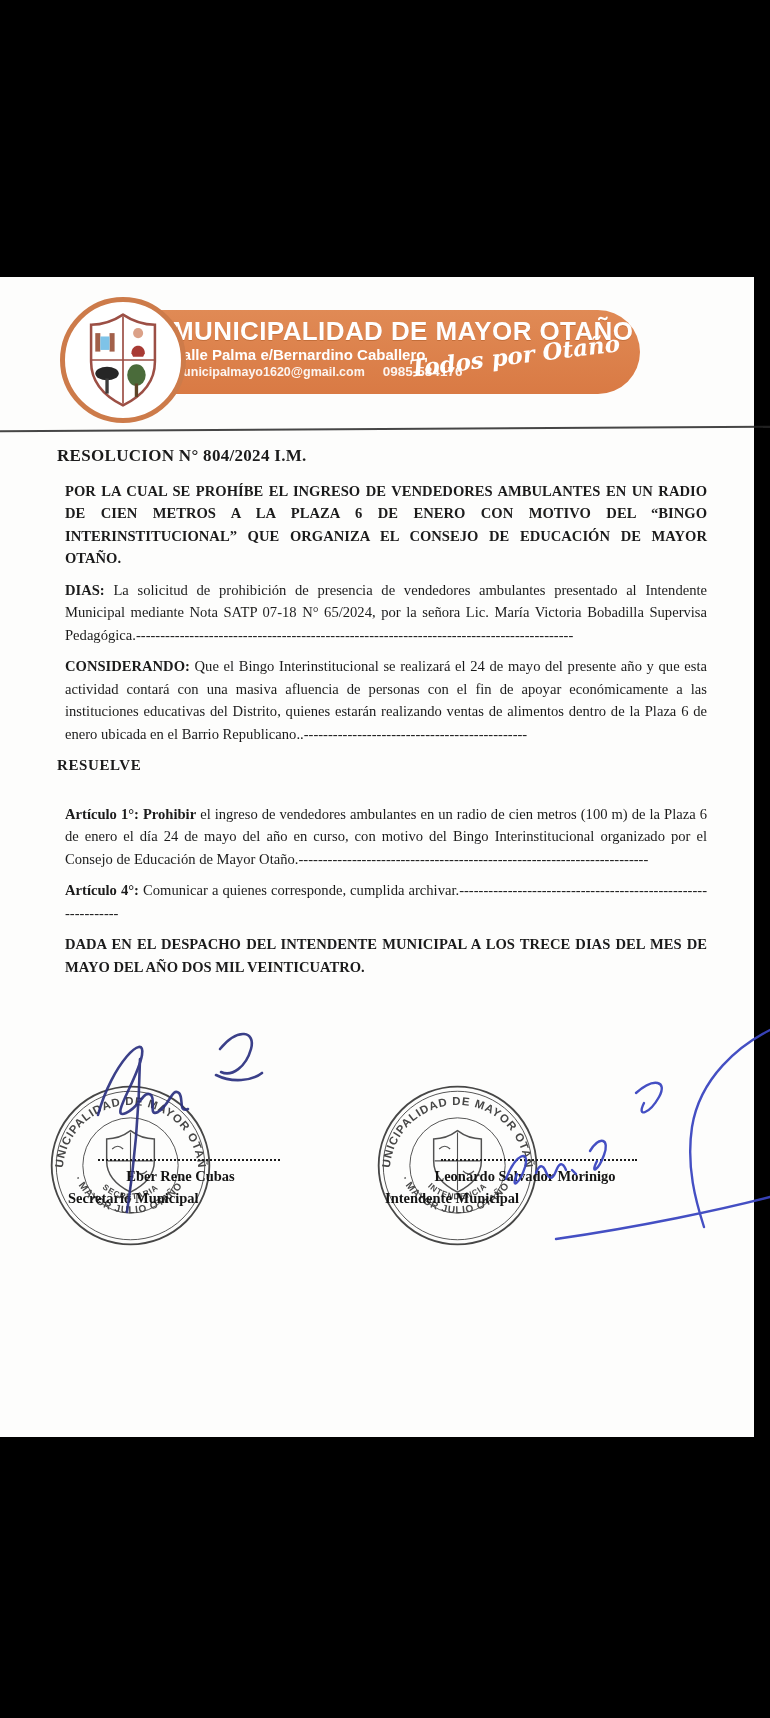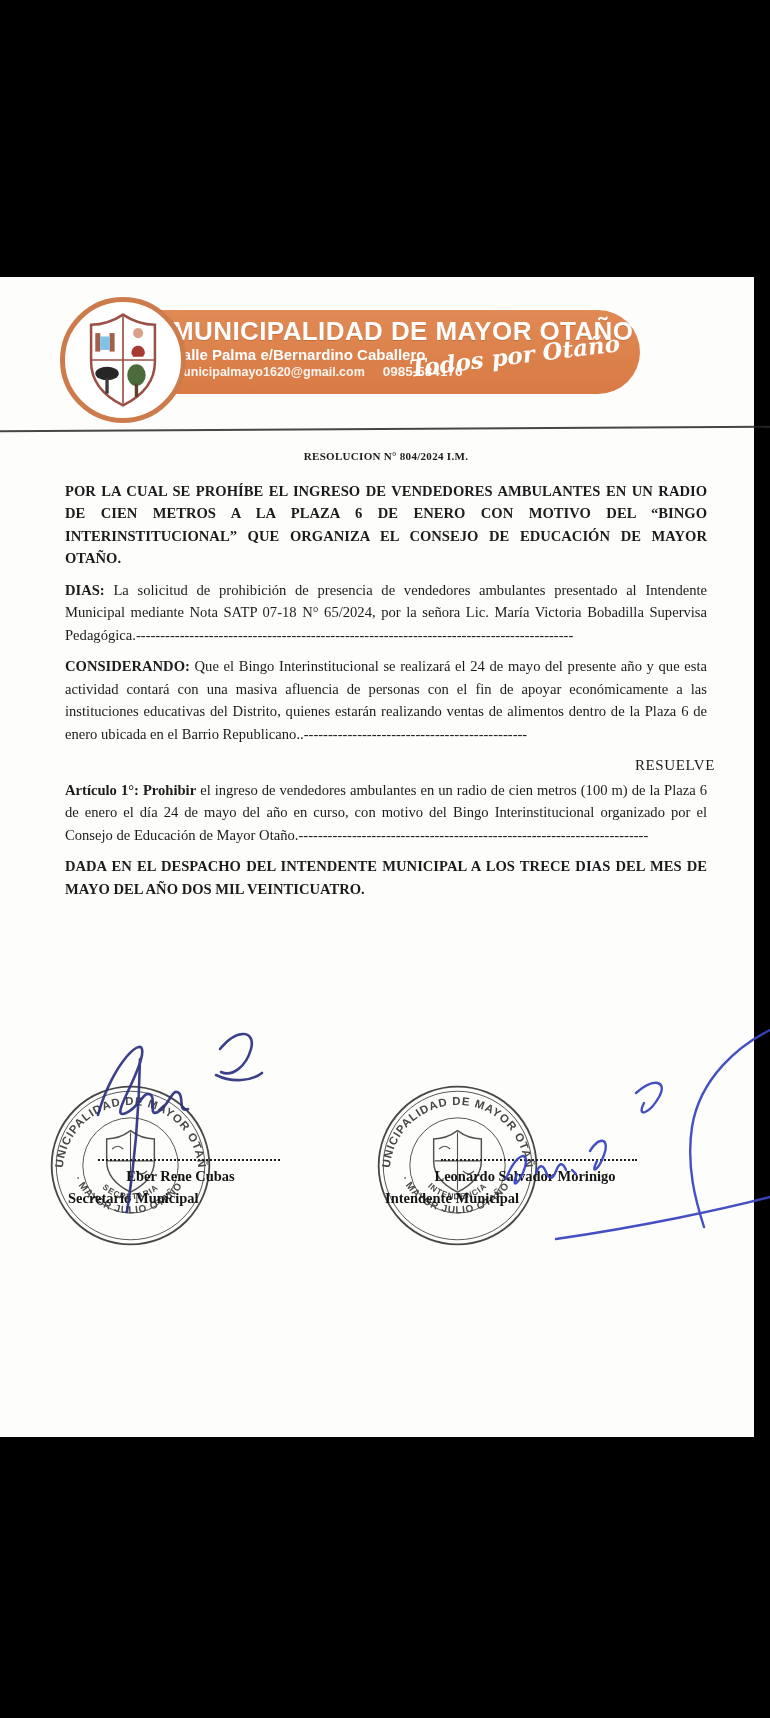--- a/index.html
+++ b/index.html
@@ -48,27 +48,27 @@
   .scanline{
     position:absolute;left:-4px;top:151px;width:778px;height:0;
     border-top:2.5px solid #262626;transform:rotate(-.35deg);opacity:.85;
   }
   
   .doc{
     position:absolute;top:168px;left:57px;width:658px;
     color:#1b1b1b;font-size:14.6px;line-height:22.5px;text-align:justify;
   }
   .doc h1{
-    margin:0 0 12px;text-align:center;font-size:11px;font-weight:bold;
+    margin:0 0 12px;text-align:left;font-size:17px;font-weight:bold;
     letter-spacing:.3px;
   }
   .doc p{margin:0 8px 9px;word-break:break-word;}
   .lead{font-weight:bold;}
   .bold-par{font-weight:bold;}
-  .resuelve{text-align:right;font-weight:normal;font-size:15px;letter-spacing:.6px;margin:1px 0 2px !important;}
+  .resuelve{text-align:left;font-weight:bold;font-size:15px;letter-spacing:.6px;margin:1px 0 26px !important;}
   
   .sig-block{position:absolute;height:180px;}
   .sig-left{left:40px;top:806px;width:300px;}
   .sig-right{left:375px;top:806px;width:350px;}
   .stamp{position:absolute;top:0;opacity:.88;}
   .sig-left .stamp{left:8px;}
   .sig-right .stamp{left:0;}
   .dotline{position:absolute;top:76px;border-top:2.5px dotted #1c1c1c;}
   .sig-left .dotline{left:58px;width:182px;}
   .sig-right .dotline{left:66px;width:196px;}
@@ -128,20 +128,21 @@
 
     <p><span class="lead">CONSIDERANDO:</span><span> Que el Bingo Interinstitucional se realizará el 24 de mayo del presente año y que esta actividad contará con una masiva afluencia de personas con el fin de apoyar económicamente a las instituciones educativas del Distrito, quienes estarán realizando ventas de alimentos dentro de la Plaza 6 de enero ubicada en el Barrio Republicano..----------------------------------------------</span></p>
 
 
     <p class="resuelve">RESUELVE</p>
 
     <p><span class="lead">Artículo 1°: Prohibir</span><span> el ingreso de vendedores ambulantes en un radio de cien metros (100 m) de la Plaza 6 de enero el día 24 de mayo del año en curso, con motivo del Bingo Interinstitucional organizado por el Consejo de Educación de Mayor Otaño.------------------------------------------------------------------------</span></p>
 
 
 
+    <p><span class="lead">Artículo 4°:</span><span> Comunicar a quienes corresponde, cumplida archivar.--------------------------------------------------------------</span></p>
 
     <p class="bold-par">DADA EN EL DESPACHO DEL INTENDENTE MUNICIPAL A LOS TRECE DIAS DEL MES DE MAYO DEL AÑO DOS MIL VEINTICUATRO.</p>
   </div>
 
   <div class="sig-block sig-left">
     <svg class="stamp" width="165" height="165" viewBox="0 0 180 180">
       <circle cx="90" cy="90" r="86" fill="none" stroke="#2e2e2e" stroke-width="2"></circle>
       <circle cx="90" cy="90" r="81" fill="none" stroke="#2e2e2e" stroke-width="1"></circle>
       <circle cx="90" cy="90" r="52" fill="none" stroke="#2e2e2e" stroke-width="1"></circle>
       <defs>

